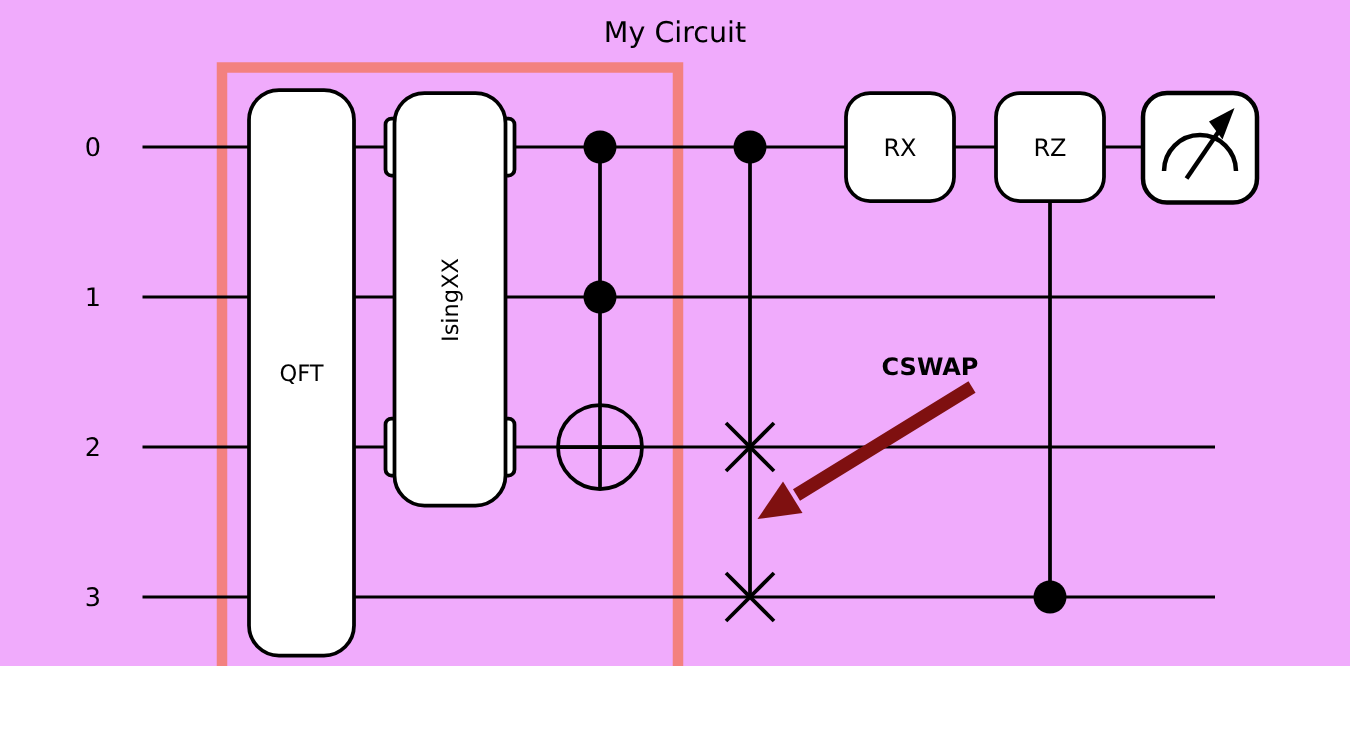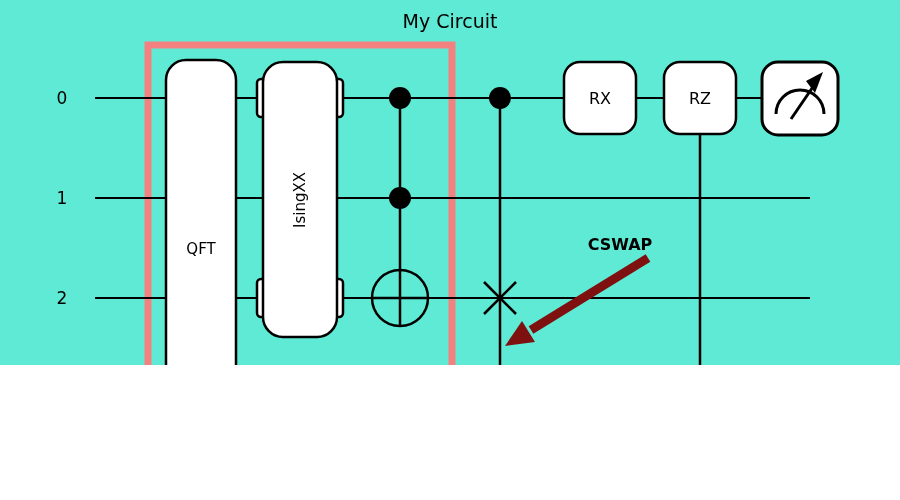--- a/index.html
+++ b/index.html
@@ -1,20 +1,20 @@
 <!DOCTYPE html>
 <html><head>
 <meta charset="utf-8">
 <style>
   html, body { margin: 0; padding: 0; background: #fff; }
   #canvas {
     position: relative;
     width: 900px;
-    height: 365px;
-    background: #5eead4;
+    height: 444px;
+    background: #f0abfc;
     overflow: hidden;
     font-family: "DejaVu Sans", sans-serif;
   }
   svg { position: absolute; top: 0; left: 0; }
   text { font-family: "DejaVu Sans", sans-serif; fill: #000; }
   .title-text   { font-size: 19px; }
   .wire-label   { font-size: 17px; }
   .gate-label   { font-size: 15px; }
   .gate-label-lg{ font-size: 16px; }
   .annot-label  { font-size: 16px; font-weight: bold; }

